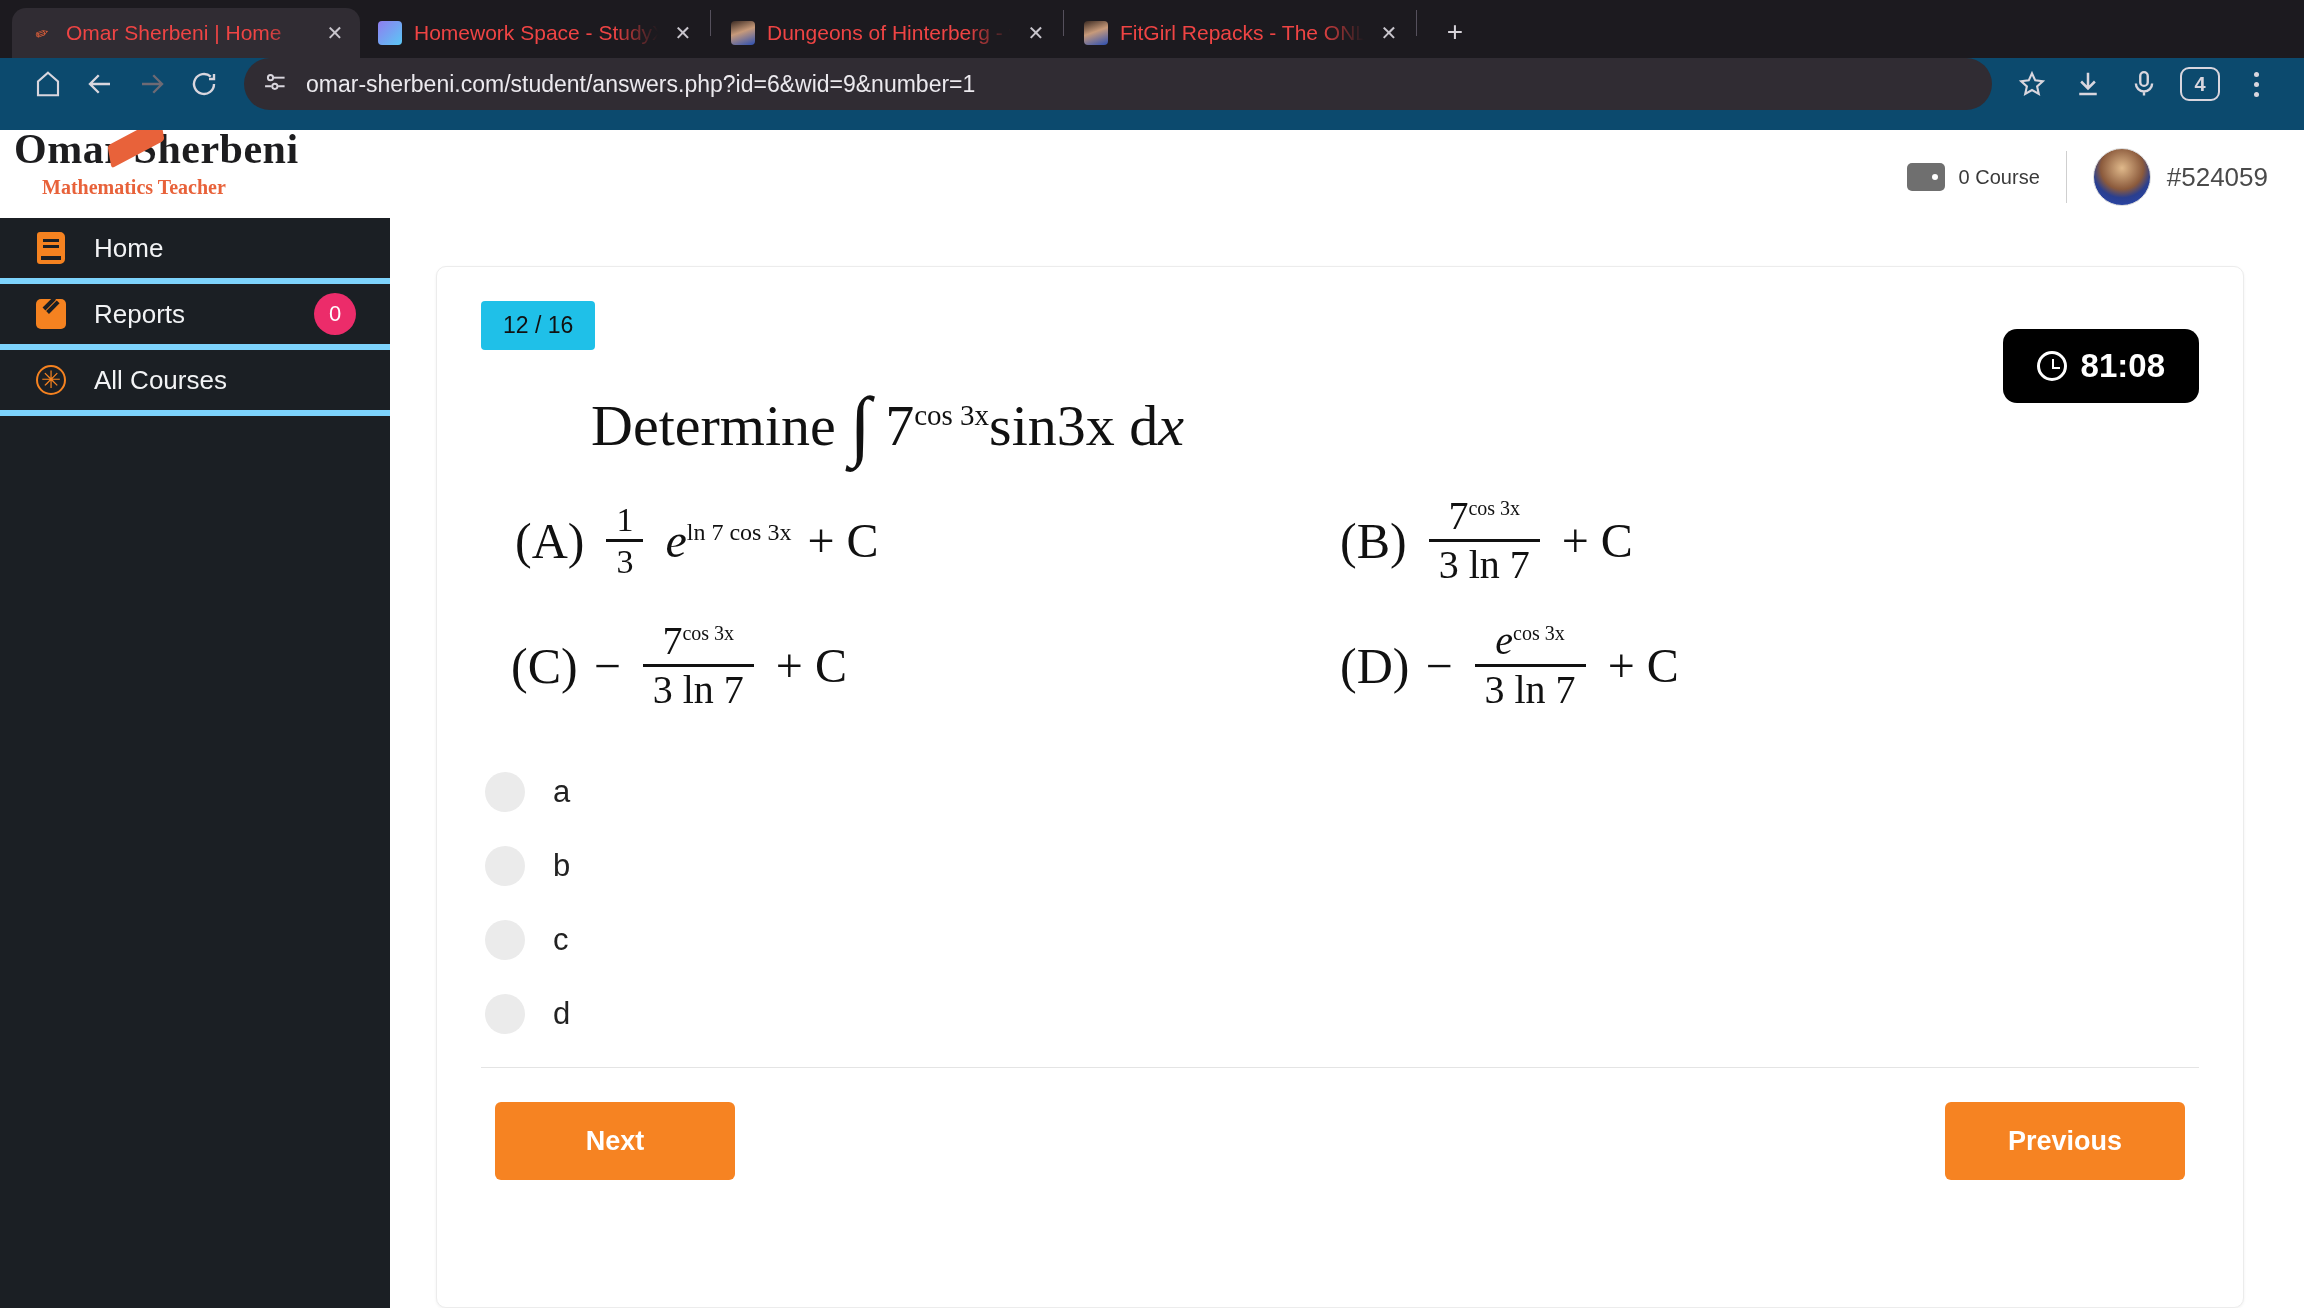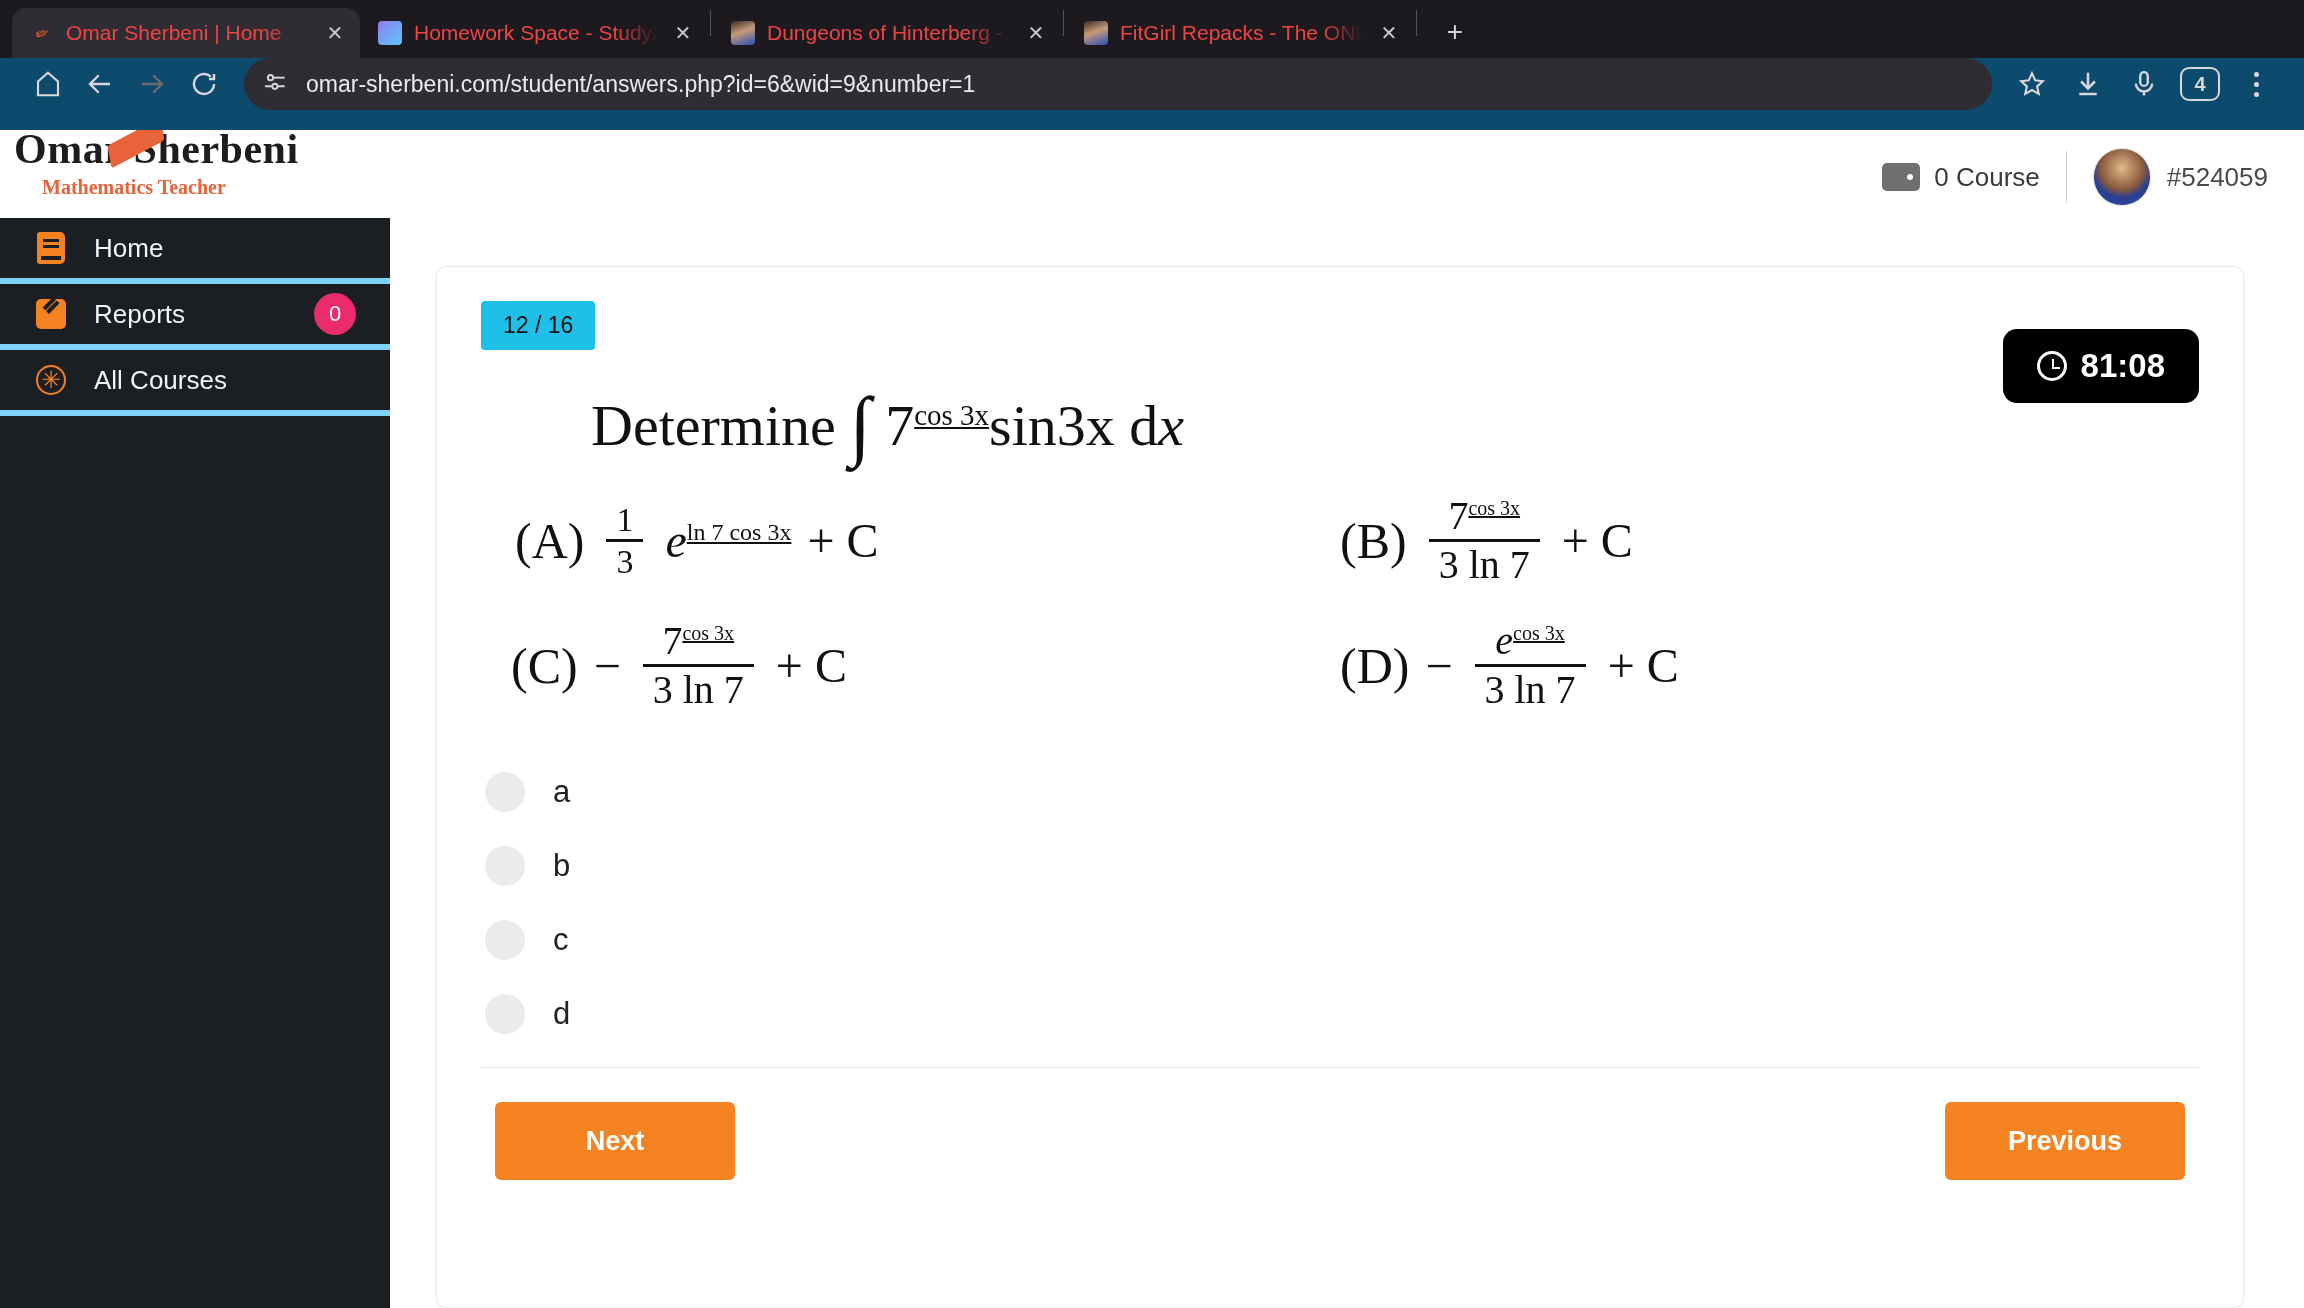--- a/index.html
+++ b/index.html
@@ -81,21 +81,21 @@
   }
   .brand .brand-sub {
     font-family: "Liberation Serif", serif; font-weight: bold; font-size: 20px;
     color: #e8623a; margin-top: 6px; margin-left: 28px;
   }
   .header-right { display: flex; align-items: center; gap: 0; margin-top: 6px; }
   .course-chip { display: flex; align-items: center; gap: 14px; padding-right: 26px; }
   .wallet-icon { width: 38px; height: 28px; background: #6f6f6f; border-radius: 5px; position: relative; }
   .wallet-icon::after { content: ""; position: absolute; right: 7px; top: 11px; width: 6px; height: 6px;
                         background: #fff; border-radius: 50%; }
-  .course-chip .course-text { font-size: 26px; color: #3a3a3a; }
+  .course-chip .course-text { font-size: 20px; color: #3a3a3a; }
   .vdiv { width: 1px; height: 52px; background: #cfcfcf; }
   .user-chip { display: flex; align-items: center; gap: 16px; padding-left: 26px; }
   .avatar {
     width: 58px; height: 58px; border-radius: 50%;
     background: radial-gradient(circle at 50% 34%, #e0b98b 0%, #8b5a3c 46%, #2a3f8f 64%, #2747b7 100%);
     border: 1px solid #ddd;
   }
   .user-id { font-size: 26px; color: #4a4a4a; }
 
   .body-row { display: flex; height: calc(100% - 88px); }
@@ -143,21 +143,21 @@
     font-size: 33px; font-weight: bold;
   }
   .clock { width: 30px; height: 30px; border: 3px solid #fff; border-radius: 50%; position: relative; flex: 0 0 30px; }
   .clock::before { content:""; position:absolute; left:50%; top:5px; width:2px; height:10px; background:#fff; transform-origin: bottom center; }
   .clock::after  { content:""; position:absolute; left:50%; top:13px; width:8px; height:2px; background:#fff; }
 
   
   .math { font-family: "Liberation Serif", serif; color: #111; }
   .qtext { font-size: 58px; margin: 42px 0 0 110px; display: flex; align-items: center; gap: 14px; white-space: nowrap; }
   .intsym { font-size: 78px; line-height: .8; font-style: normal; }
-  sup.exp { font-size: 0.5em; vertical-align: super; text-decoration: underline; }
+  sup.exp { font-size: 0.5em; vertical-align: super; }
   .ital { font-style: italic; }
   .opts { margin-top: 34px; display: grid; grid-template-columns: 1fr 1fr; row-gap: 30px; }
   .opt { display: flex; align-items: center; gap: 16px; font-size: 48px; white-space: nowrap; }
   .opt .olabel { font-size: 50px; }
   .frac { display: inline-flex; flex-direction: column; align-items: center; vertical-align: middle; margin: 0 6px; }
   .frac .num { padding: 0 10px; font-size: 40px; line-height: 1.15; }
   .frac .den { padding: 0 10px; font-size: 40px; line-height: 1.15; border-top: 3px solid #111; }
   .frac.small .num, .frac.small .den { font-size: 34px; }
   .opt-a-pad { padding-left: 34px; }
   .opt-c-pad { padding-left: 30px; }

